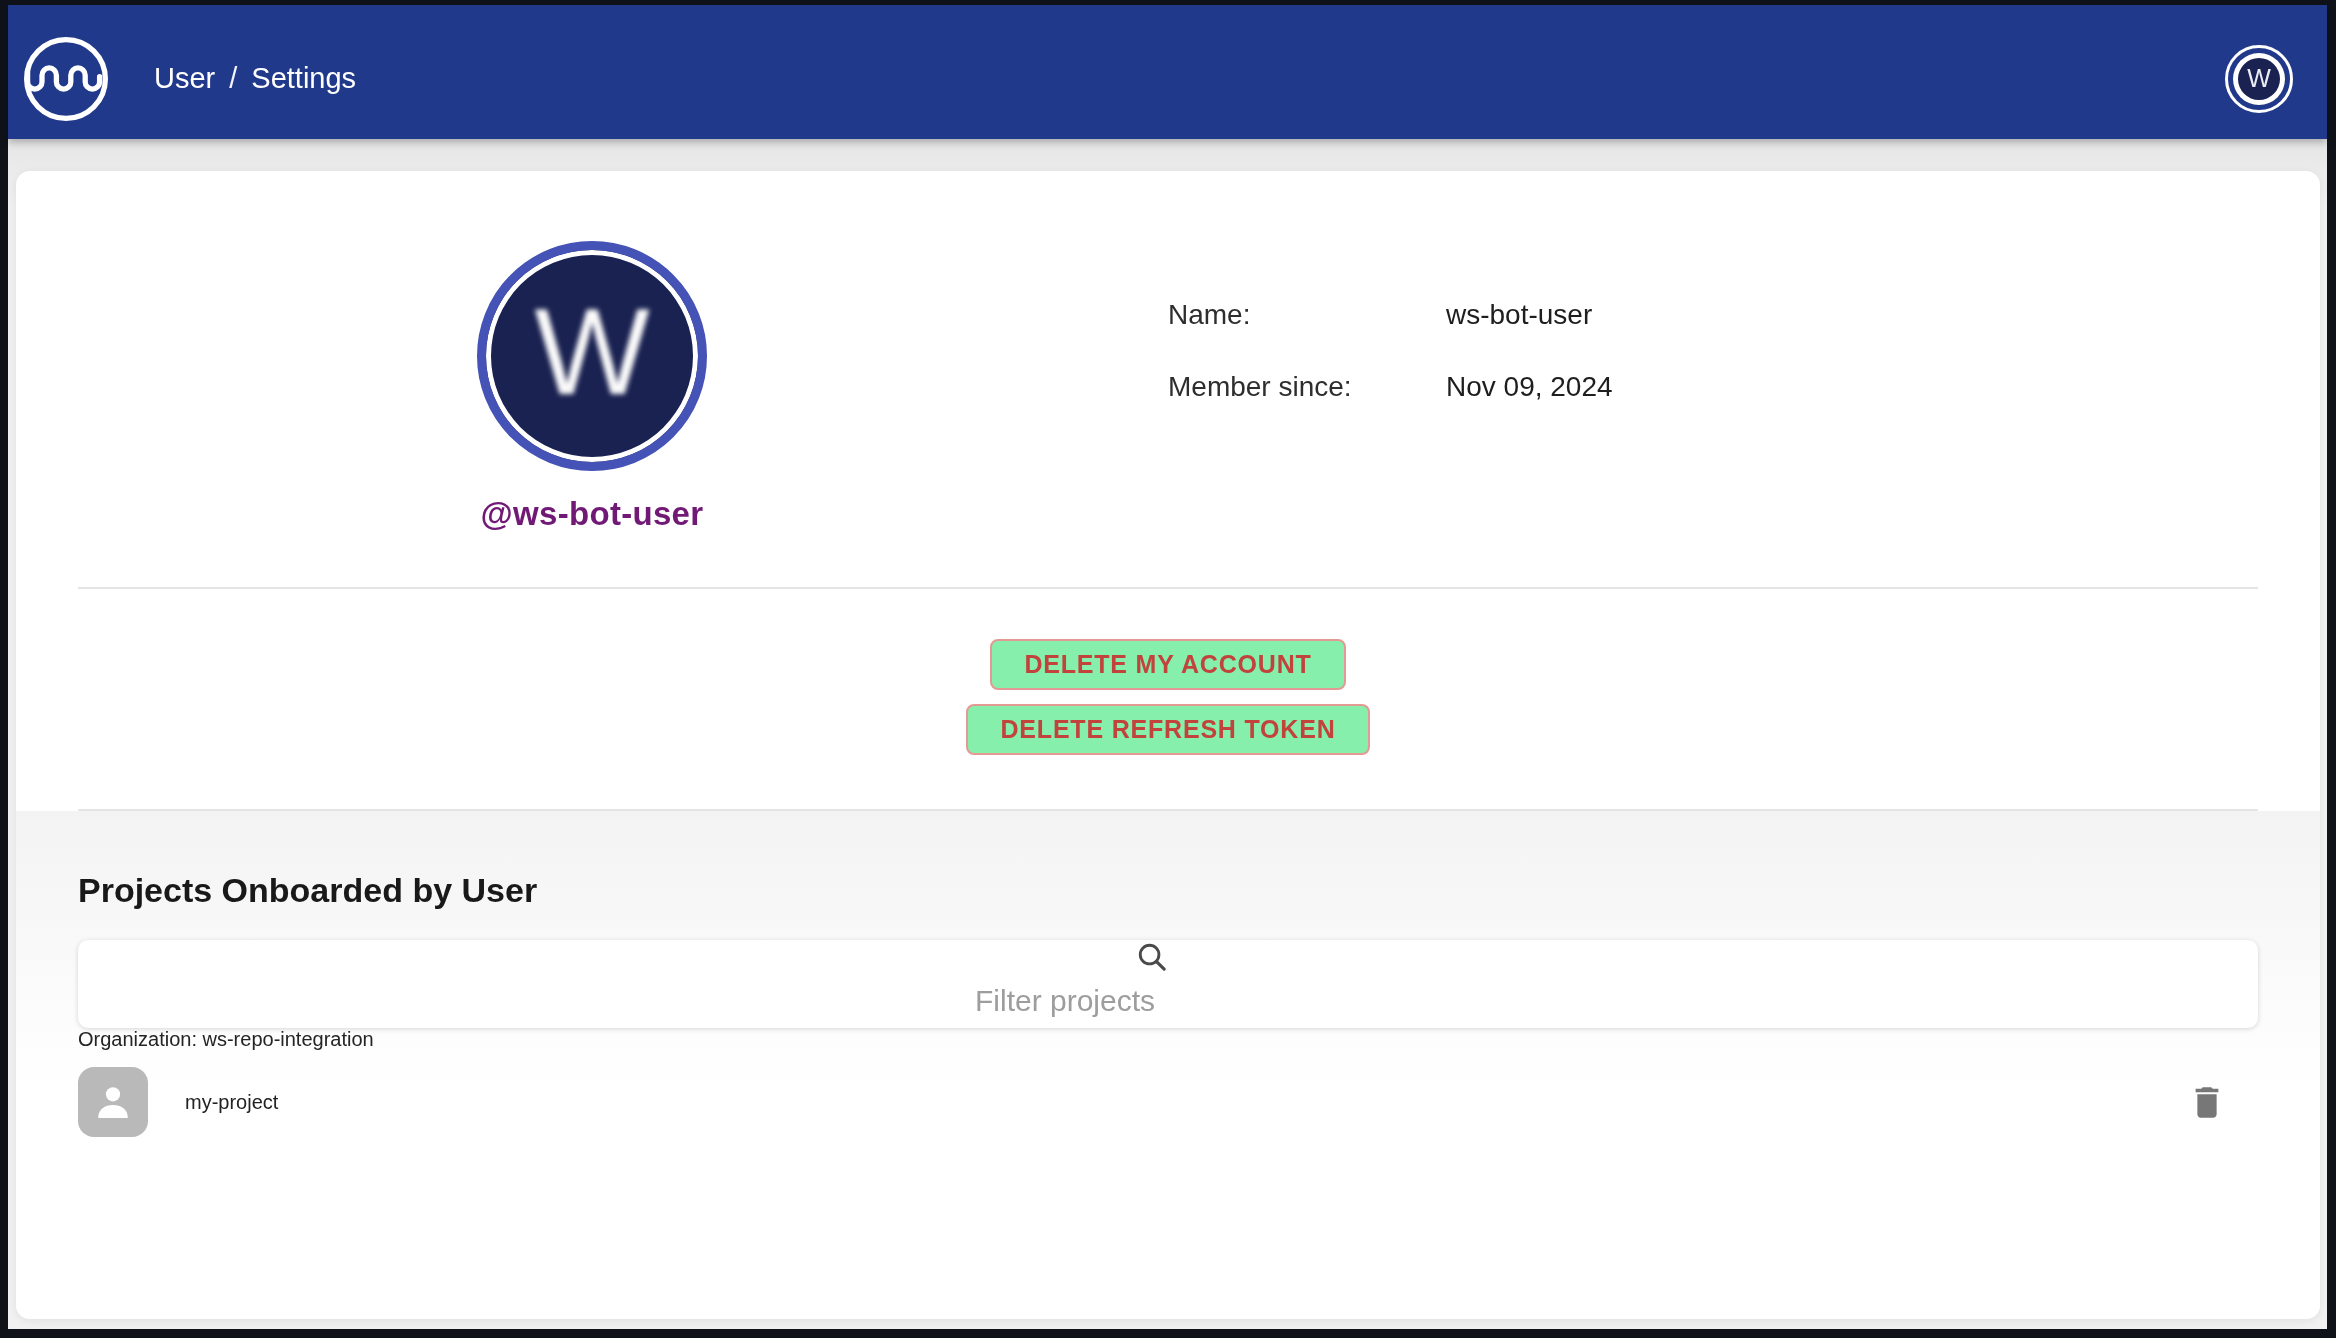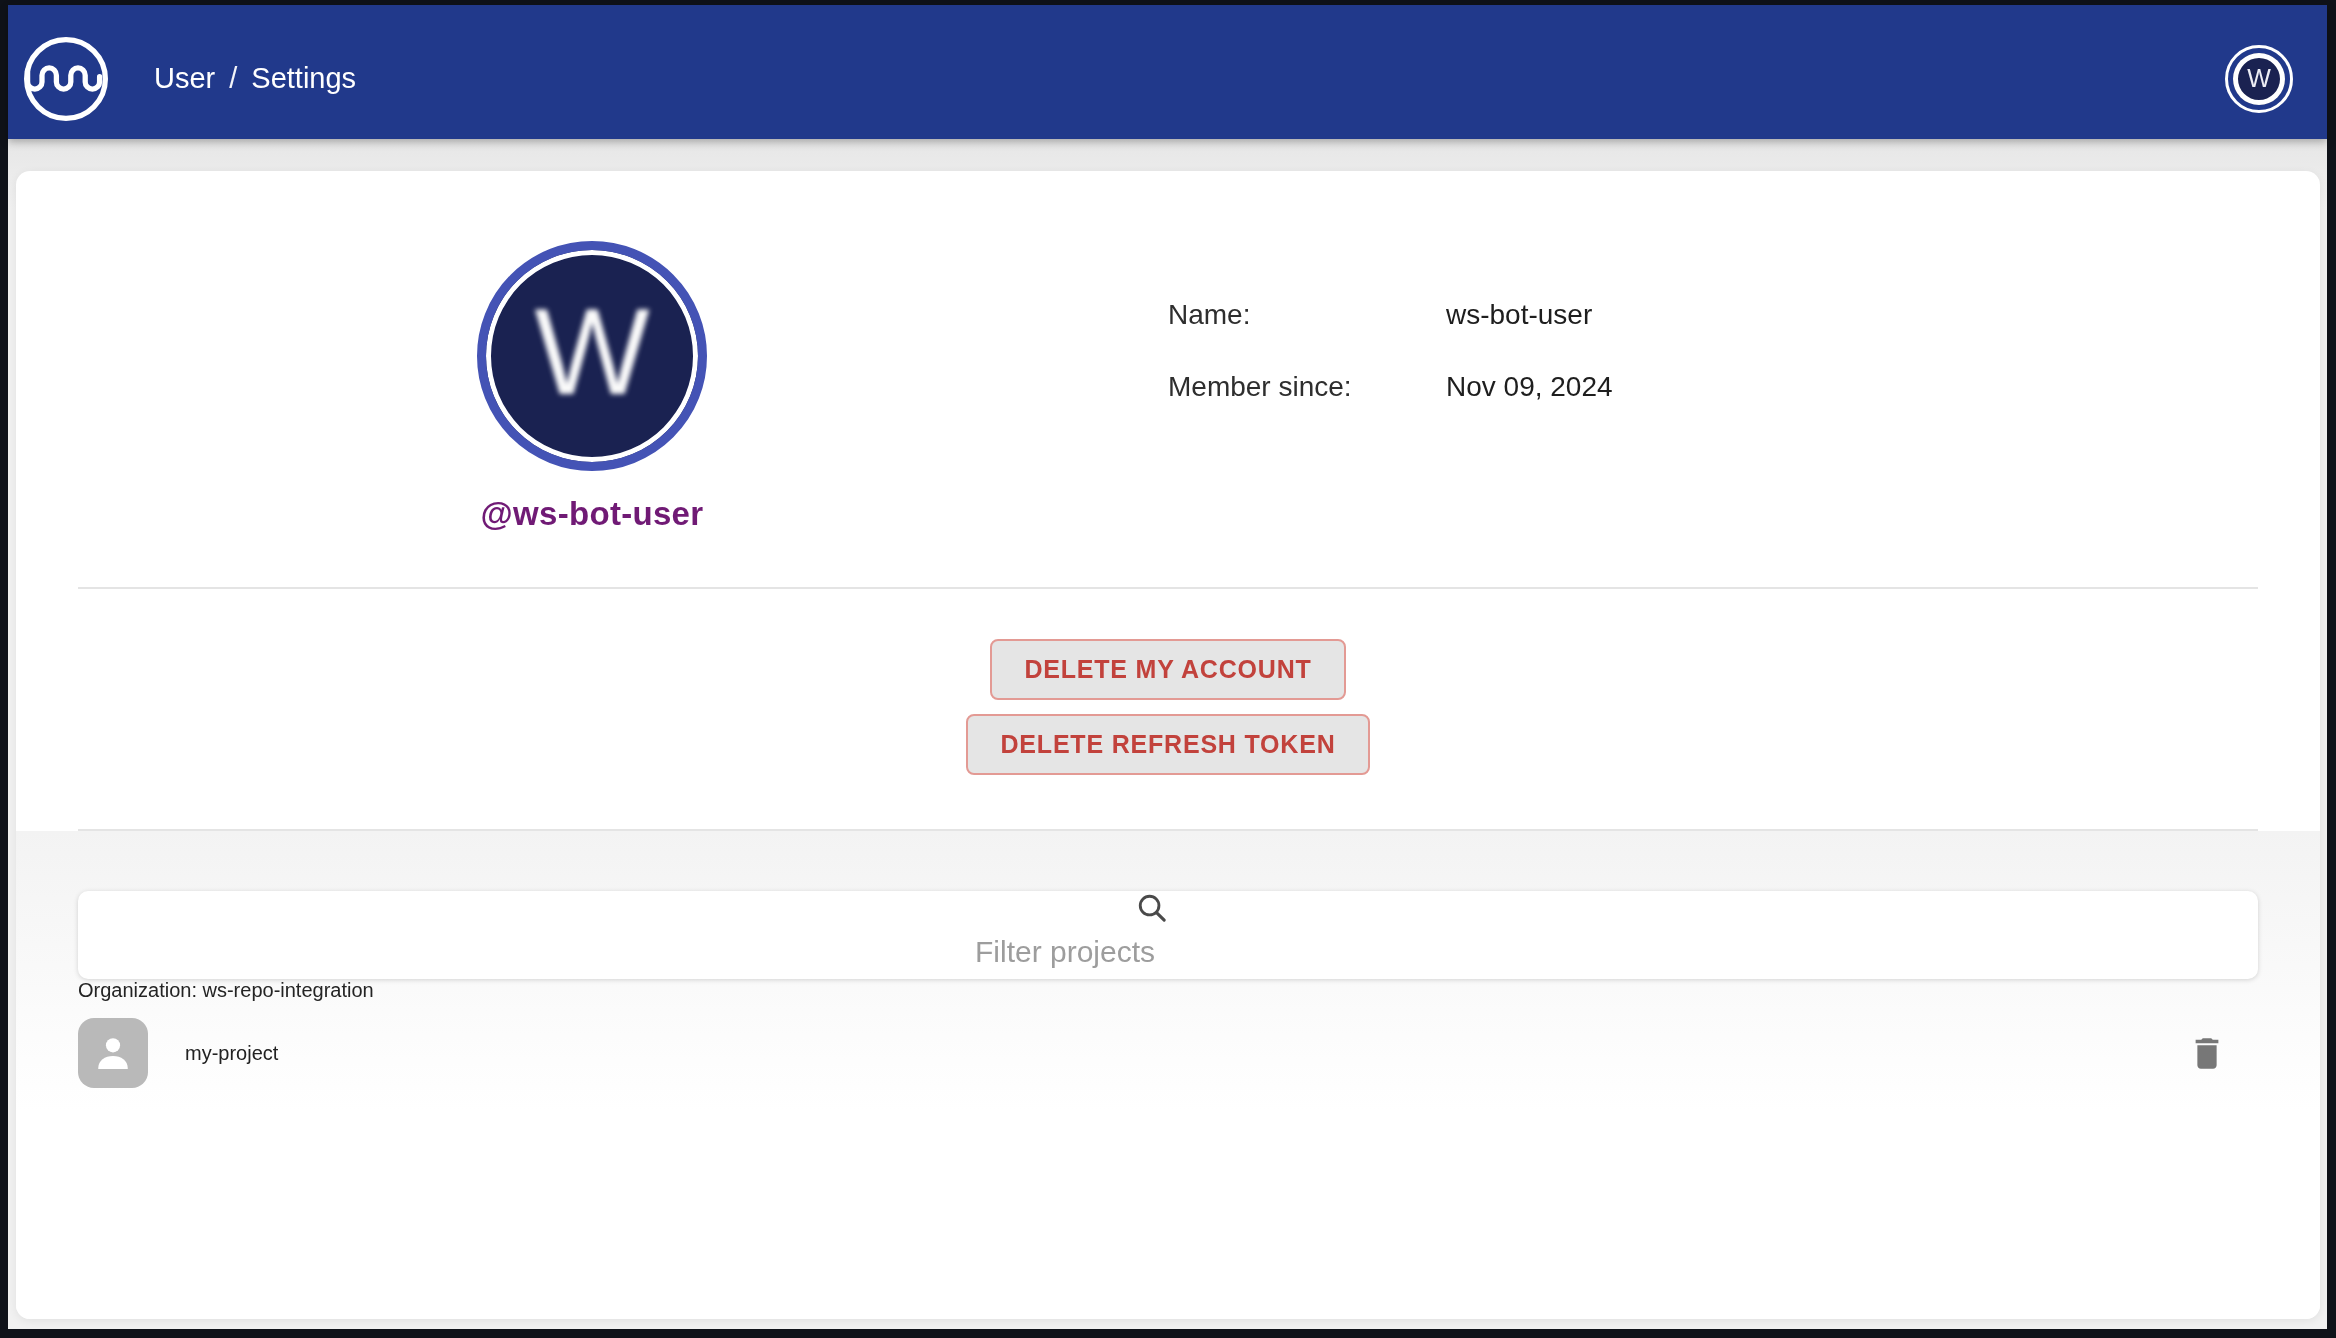--- a/index.html
+++ b/index.html
@@ -74,22 +74,22 @@
   .azure-icon { width:37px; height:37px; display:block; }
 
   .divider { border:none; border-top:2px solid var(--divider,#e4e4e4);
     margin:0 62px; }
   .divider-1 { margin-top:54px; }
 
   
   .actions { display:flex; flex-direction:column; align-items:center;
     gap:14px; padding:50px 0 54px; }
   .danger-btn {
-    height:61px; padding:0 32px;
-    background:#e5e5e5; border:2px solid var(--accent-red-border,#e39a94);
+    height:51px; padding:0 32px;
+    background:#86efac; border:2px solid var(--accent-red-border,#e39a94);
     border-radius:8px; color:var(--accent-red,#c2423c);
     font-size:25px; font-weight:600; letter-spacing:.8px;
     font-family:inherit; cursor:pointer;
   }
 
   
   .projects { flex:1; padding:60px 62px 0;
     background:linear-gradient(180deg,#f3f3f3 0,#fbfbfb 180px,#ffffff 280px); }
   .projects-heading { font-size:34px; font-weight:700; color:#191919;
     margin-bottom:30px; }
@@ -164,20 +164,21 @@
       <hr class="divider divider-1">
 
       <div class="actions">
         <button class="danger-btn">DELETE MY ACCOUNT</button>
         <button class="danger-btn">DELETE REFRESH TOKEN</button>
       </div>
 
       <hr class="divider">
 
       <div class="projects">
+        <h2 class="projects-heading">Projects Onboarded by User</h2>
 
         <div class="filter-box">
           <svg class="search-icon" viewBox="0 0 24 24" aria-hidden="true">
             <circle cx="10.3" cy="10.3" r="6.6" fill="none" stroke="#4a4a4a" stroke-width="2"></circle>
             <line x1="15.2" y1="15.2" x2="20.6" y2="20.6" stroke="#4a4a4a" stroke-width="2.2" stroke-linecap="round"></line>
           </svg>
           <input class="filter-input" type="text" placeholder="Filter projects" style="">
         </div>
 
         <div class="org-label">Organization: ws-repo-integration</div>

